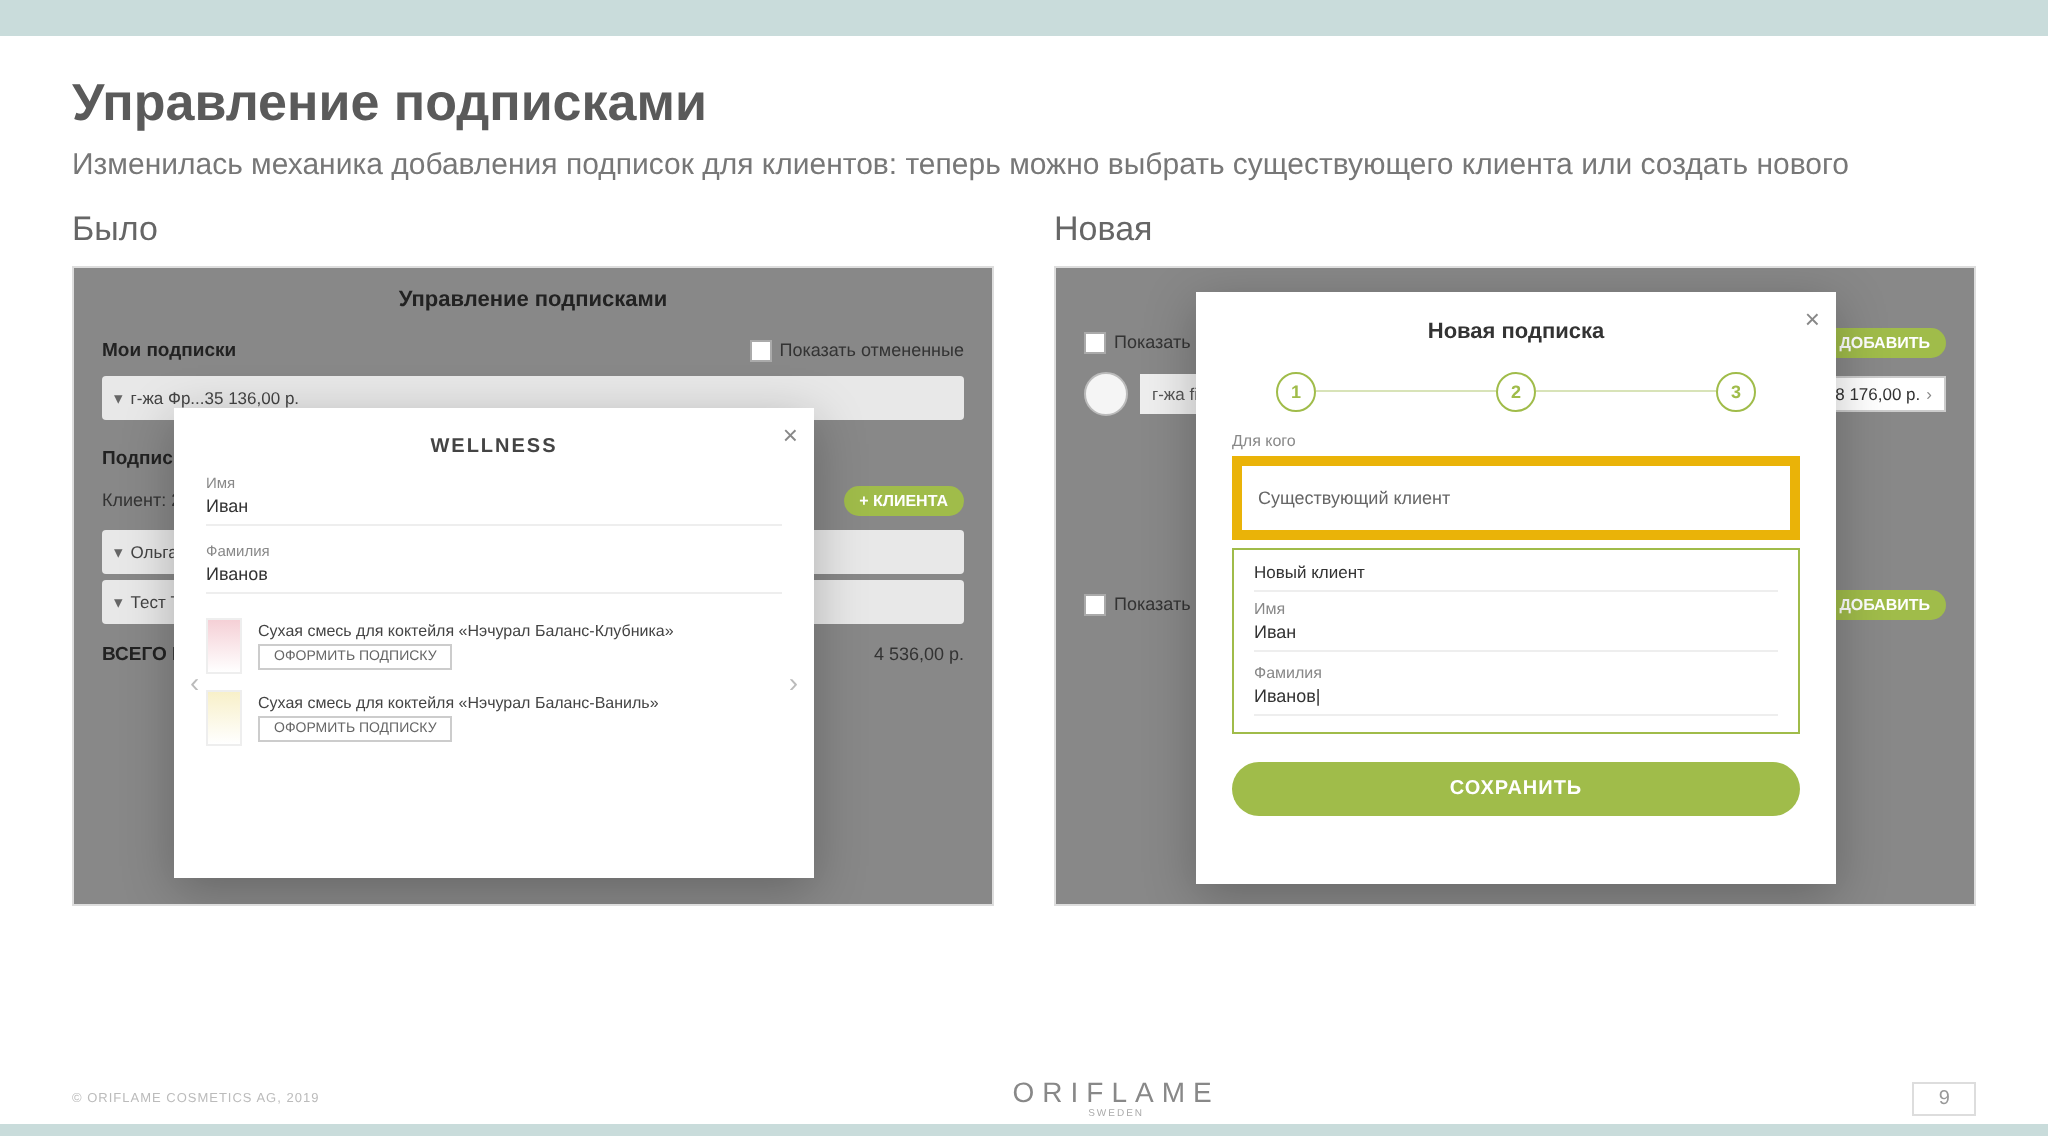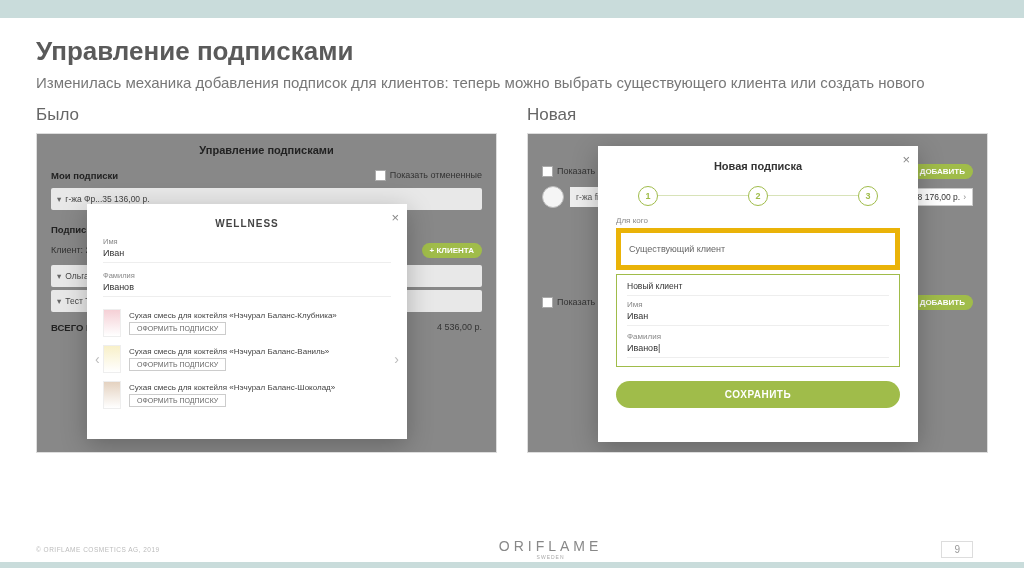--- a/index.html
+++ b/index.html
@@ -54,21 +54,21 @@
   .stepper { display:flex; align-items:center; justify-content:center; margin:14px 0 10px; }
   .step { width:20px; height:20px; border:1.5px solid #a0bc4a; border-radius:50%; display:flex; align-items:center; justify-content:center; color:#a0bc4a; font-size:9px; font-weight:600; }
   .step-line { flex:1; height:1.5px; background:#d8e3b8; max-width:90px; }
   .m2-lbl { font-size:8px; color:#888; margin-top:4px; }
   .m2-field { border:5px solid #eab308; padding:11px 8px; font-size:9px; color:#666; margin-top:3px; }
   .m2-box { border:1.5px solid #a0bc4a; padding:6px 10px 8px; margin-top:4px; }
   .m2-box-h { font-size:8.5px; font-weight:400; color:#333; border-bottom:1px solid #eee; padding-bottom:4px; margin-bottom:4px;}
   .m2-fv { border-bottom:1px solid #eee; padding:2px 0 4px; font-size:9px; color:#333;}
   .m2-save { background:#a0bc4a; color:#fff; text-align:center; font-size:10px; font-weight:600; padding:8px; border-radius:18px; margin-top:14px; letter-spacing:0.5px;}
 
-  .footer { position:absolute; bottom:0; left:0; right:15px; padding: 8px 36px 14px; display:flex; align-items:center; justify-content:space-between; border-top: none;}
+  .footer { position:absolute; bottom:0; left:0; right:0; padding: 8px 36px 14px; display:flex; align-items:center; justify-content:space-between; border-top: none;}
   .foot-bar { position:absolute; bottom:6px; left:0; right:0; height:6px; background:#c9dcdb; }
   .foot-copy { font-size:6.5px; color:#bbb; letter-spacing:0.5px; }
   .foot-logo { font-size:14px; letter-spacing:4px; color:#888; text-align:center; font-weight:300; position:relative;}
   .foot-logo::after { content:'SWEDEN'; display:block; font-size:5px; letter-spacing:1px; color:#aaa;}
   .foot-page { font-size:10px; color:#999; border:1px solid #ddd; padding:2px 12px;}
 </style>
 </head>
 <body>
 
 <div class="topbar"></div>
@@ -132,27 +132,20 @@
                 <span class="m1-sub-btn">ОФОРМИТЬ ПОДПИСКУ</span>
               </div>
             </div>
             <div class="m1-item">
               <div class="m1-thumb y"></div>
               <div class="m1-item-body">
                 <div class="m1-item-name">Сухая смесь для коктейля «Нэчурал Баланс-Ваниль»</div>
                 <span class="m1-sub-btn">ОФОРМИТЬ ПОДПИСКУ</span>
               </div>
             </div>
-            <div class="m1-item">
-              <div class="m1-thumb b"></div>
-              <div class="m1-item-body">
-                <div class="m1-item-name">Сухая смесь для коктейля «Нэчурал Баланс-Шоколад»</div>
-                <span class="m1-sub-btn">ОФОРМИТЬ ПОДПИСКУ</span>
-              </div>
-            </div>
           </div>
         </div>
       </div>
     </div>
 
     <div class="col">
       <div class="col-h">Новая</div>
       <div class="shot">
         <div class="shot-inner" style="padding-top:26px;">
           <div class="shot-row">

